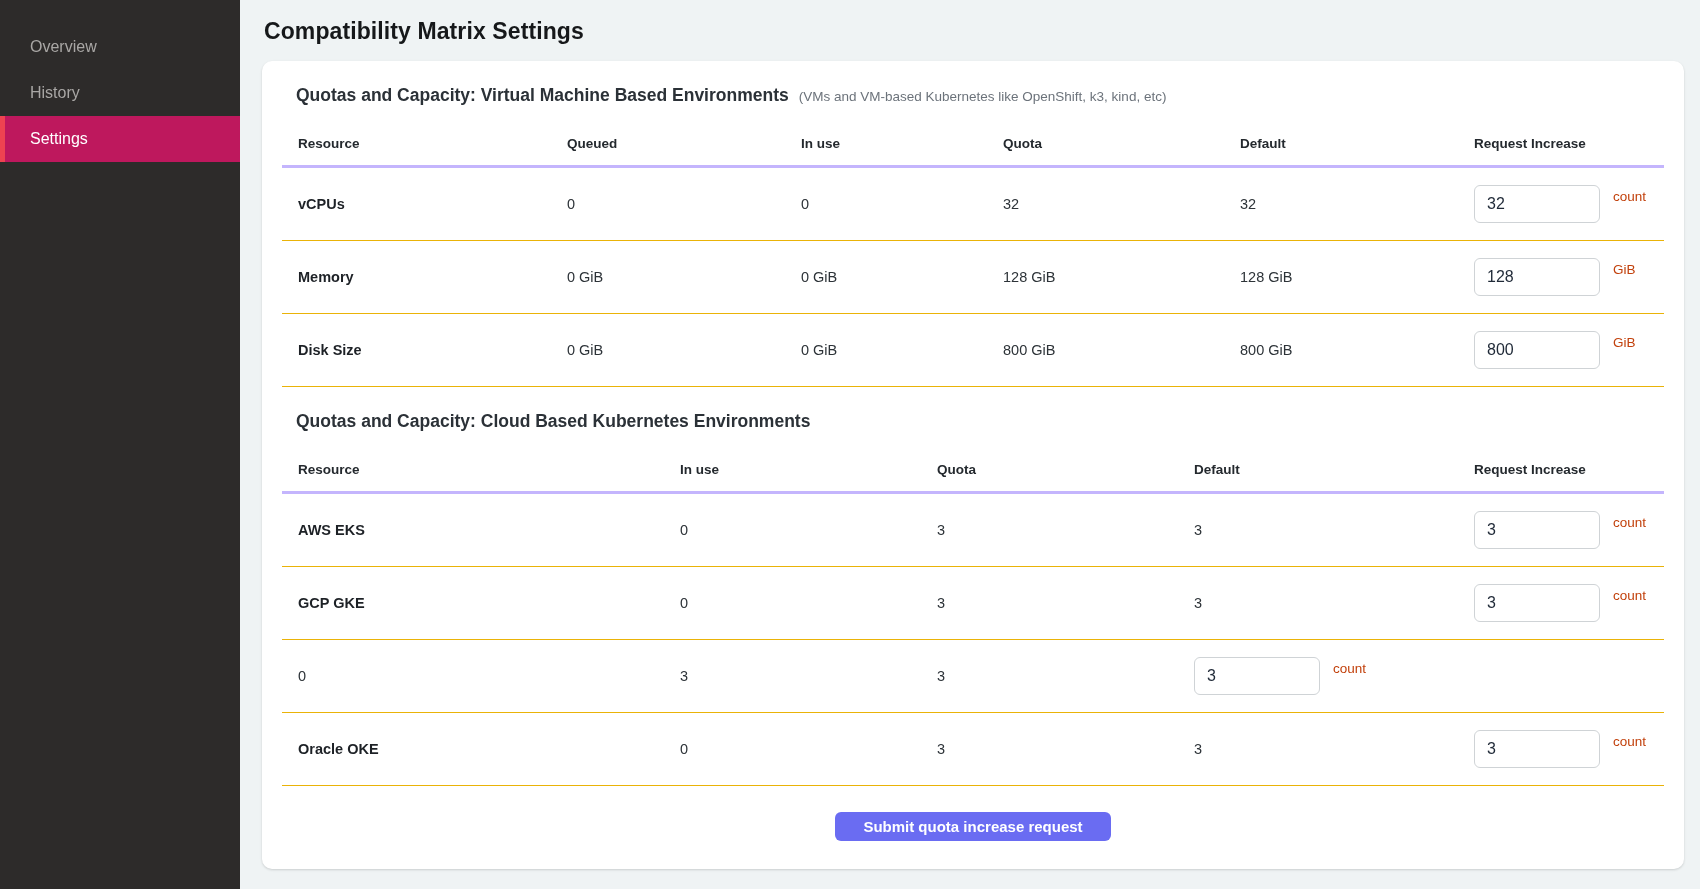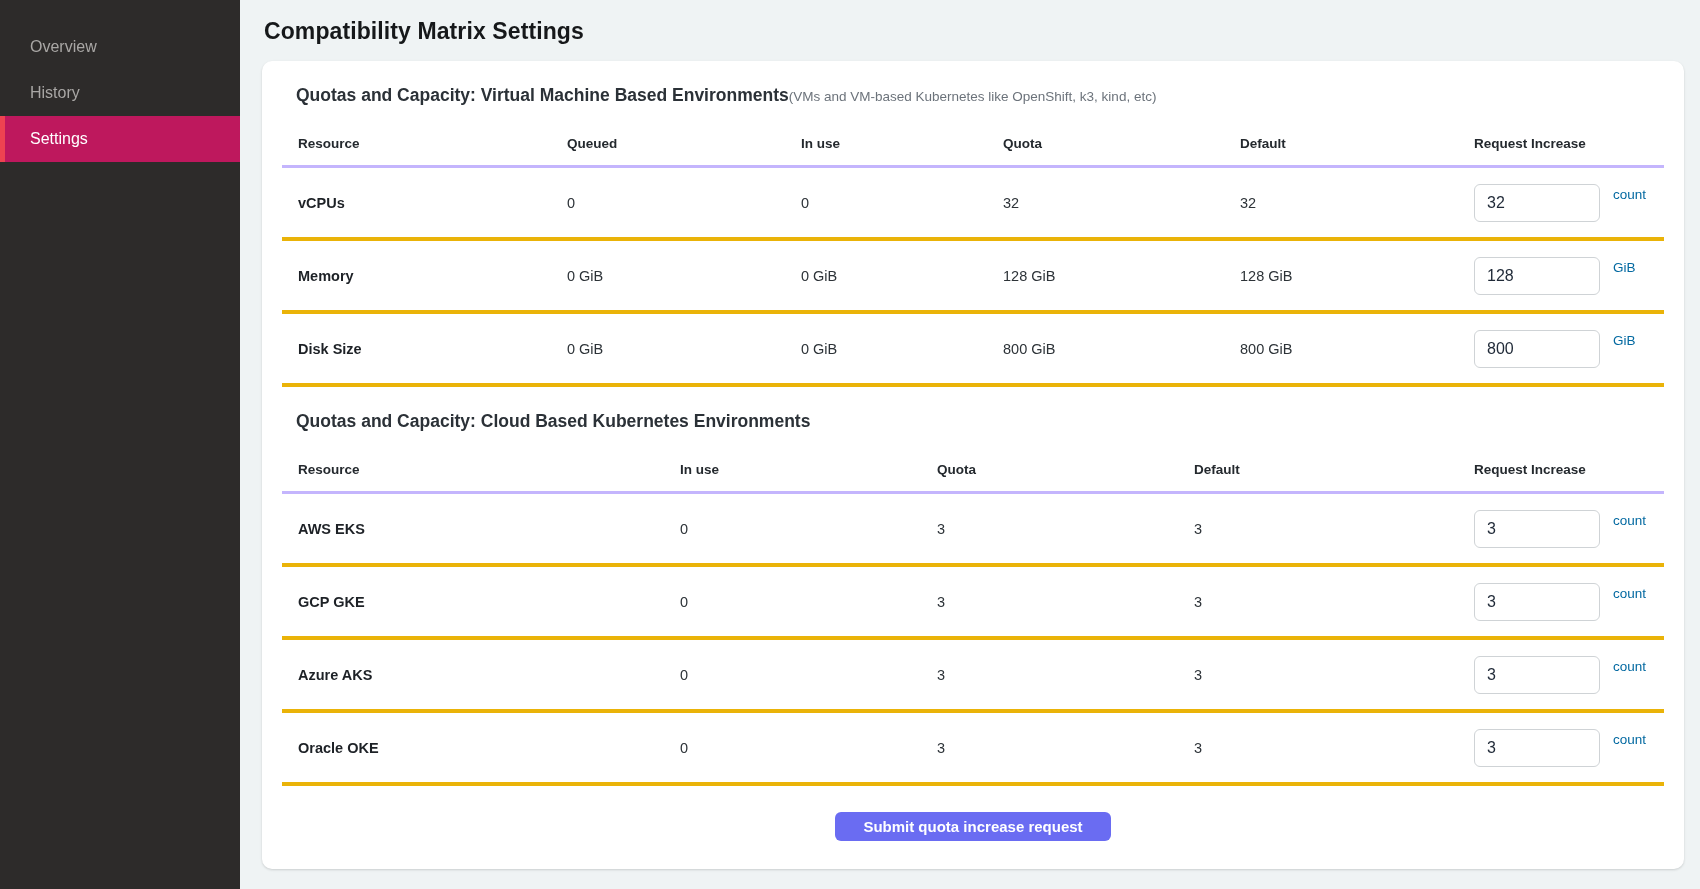--- a/index.html
+++ b/index.html
@@ -48,20 +48,21 @@
     background: #ffffff;
     border-radius: 10px;
     box-shadow: 0 1px 3px rgba(0,0,0,0.10), 0 1px 2px rgba(0,0,0,0.06);
     padding: 0 20px;
     height: 808px;
   }
 
   .section-head {
     display: flex;
     align-items: baseline;
+    gap: 10px;
     padding: 24px 16px 16px 14px;
   }
   .section-title {
     font-size: 17.5px;
     font-weight: 700;
     color: #2b3137;
   }
   .section-subtitle {
     font-size: 13.5px;
     color: #6c737b;
@@ -76,41 +77,41 @@
     border-bottom: 3px solid #c4b5fd;
   }
   .th {
     font-size: 13.5px;
     font-weight: 700;
     color: #24292e;
   }
   .th:first-child, .td:first-child { padding-left: 16px; }
   .trow {
     height: 73px;
-    border-bottom: 4px solid #eab308;
+    border-bottom: 1px solid #eab308;
   }
   .td { font-size: 14.5px; color: #2d3338; }
   .td.resource { font-weight: 600; color: #1d2126; }
 
   .req-cell { display: flex; align-items: center; }
   .req-input {
     width: 126px;
     height: 38px;
     border: 1px solid #cfd3d6;
     border-radius: 6px;
     padding: 0 12px;
     font-size: 16px;
     color: #1f2937;
     font-family: "Liberation Sans", "DejaVu Sans", sans-serif;
     background: #fff;
     outline: none;
   }
   .req-unit {
     font-size: 13.5px;
-    color: #0369a1;
+    color: #c2410c;
     margin-left: 13px;
     transform: translateY(-8px);
   }
 
   .button-row {
     display: flex;
     justify-content: center;
     padding: 26px 0 22px 0;
   }
   .submit-btn {
@@ -223,21 +224,20 @@
             <div class="td resource">GCP GKE</div>
             <div class="td">0</div>
             <div class="td">3</div>
             <div class="td">3</div>
             <div class="td req-cell">
               <input type="text" class="req-input" value="3" style="">
               <span class="req-unit">count</span>
             </div>
           </div>
           <div class="trow grid5">
-            <div class="td resource">Azure AKS</div>
             <div class="td">0</div>
             <div class="td">3</div>
             <div class="td">3</div>
             <div class="td req-cell">
               <input type="text" class="req-input" value="3" style="">
               <span class="req-unit">count</span>
             </div>
           </div>
           <div class="trow grid5">
             <div class="td resource">Oracle OKE</div>

